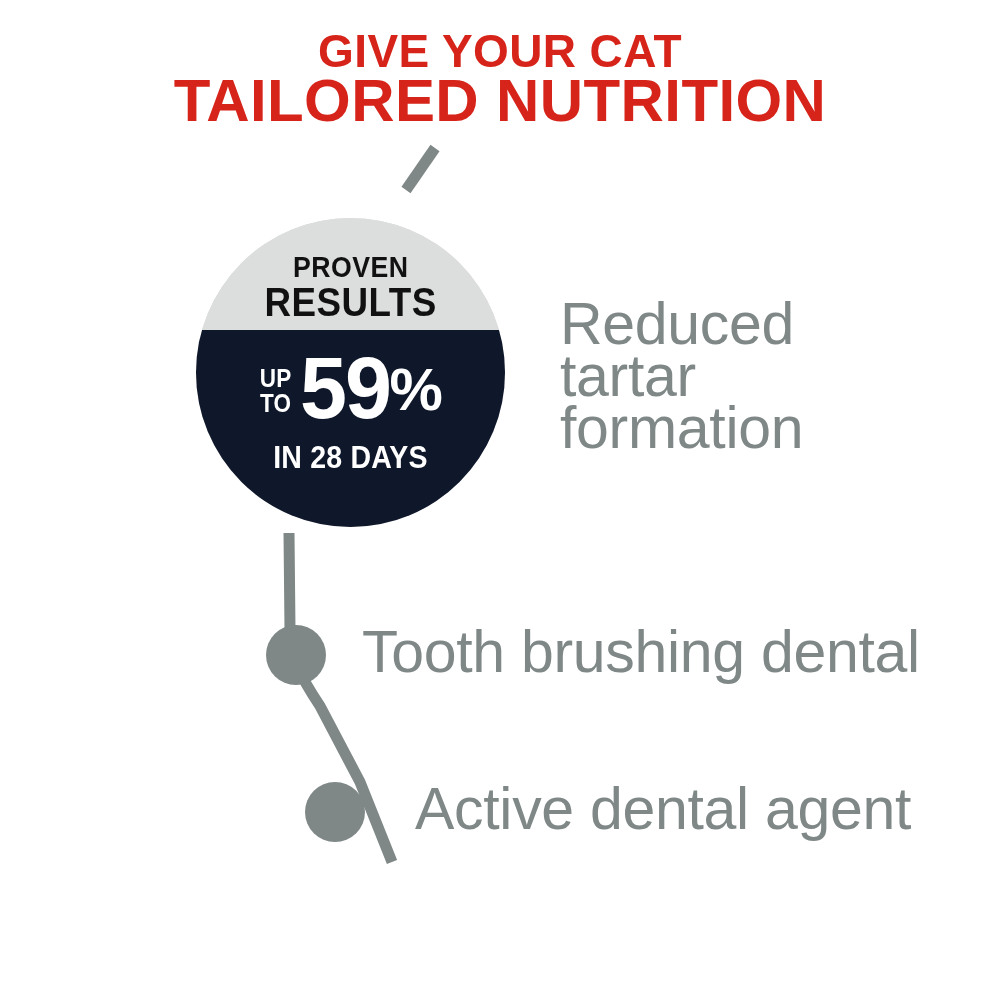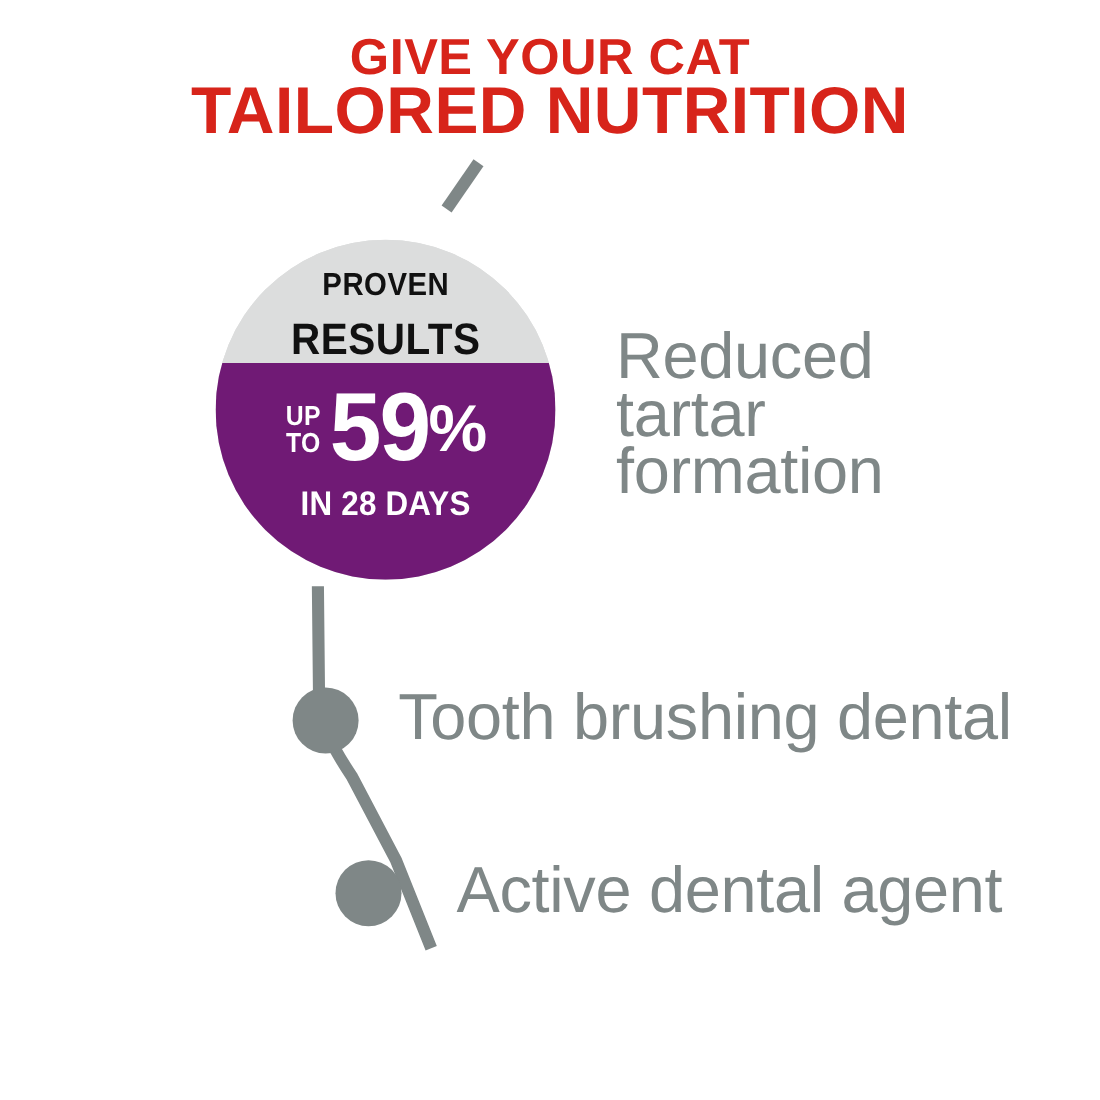--- a/index.html
+++ b/index.html
@@ -66,31 +66,31 @@
   .badge-top {
     position: absolute;
     left: 0;
     top: 0;
     width: 100%;
     height: 112px;
     background: #dcdddd;
     display: flex;
     flex-direction: column;
     align-items: center;
-    justify-content: space-between;
+    justify-content: center;
     padding-top: 26px;
     box-sizing: border-box;
   }
   .badge-bottom {
     position: absolute;
     left: 0;
     top: 112px;
     width: 100%;
     height: 197px;
-    background: #701a75;
+    background: #0f172a;
   }
   .proven {
     color: #111111;
     font-weight: bold;
     font-size: 29px;
     line-height: 30px;
     letter-spacing: 0.5px;
     transform: scaleX(0.92);
   }
   .results {

